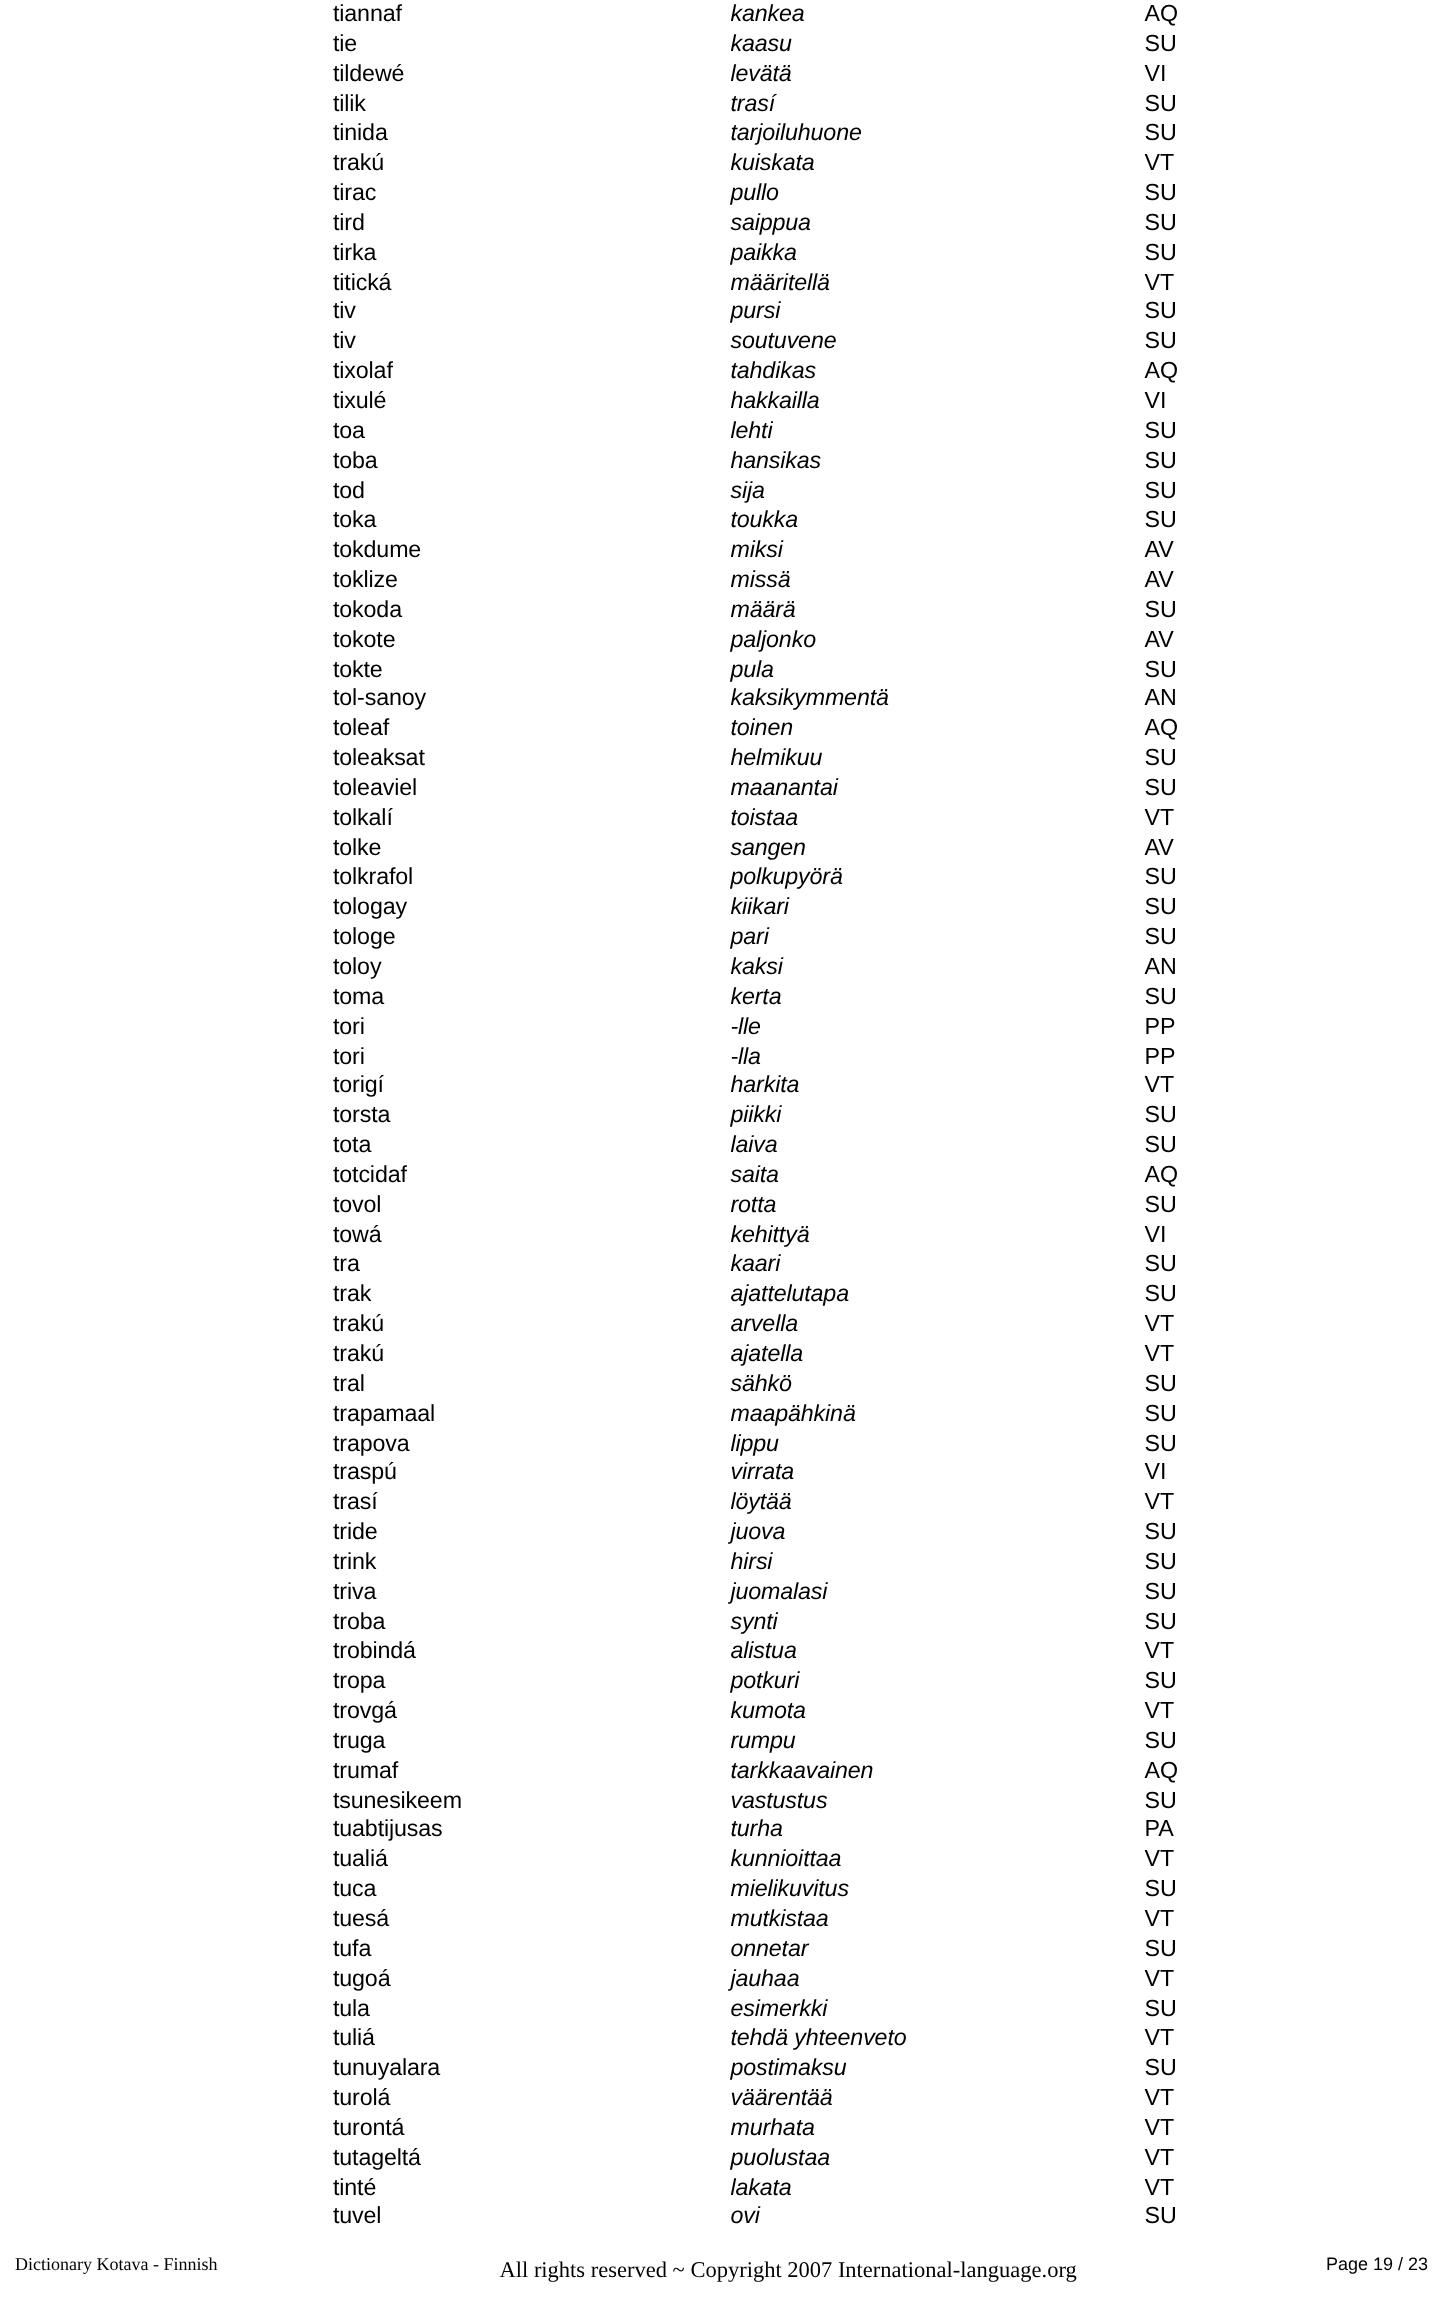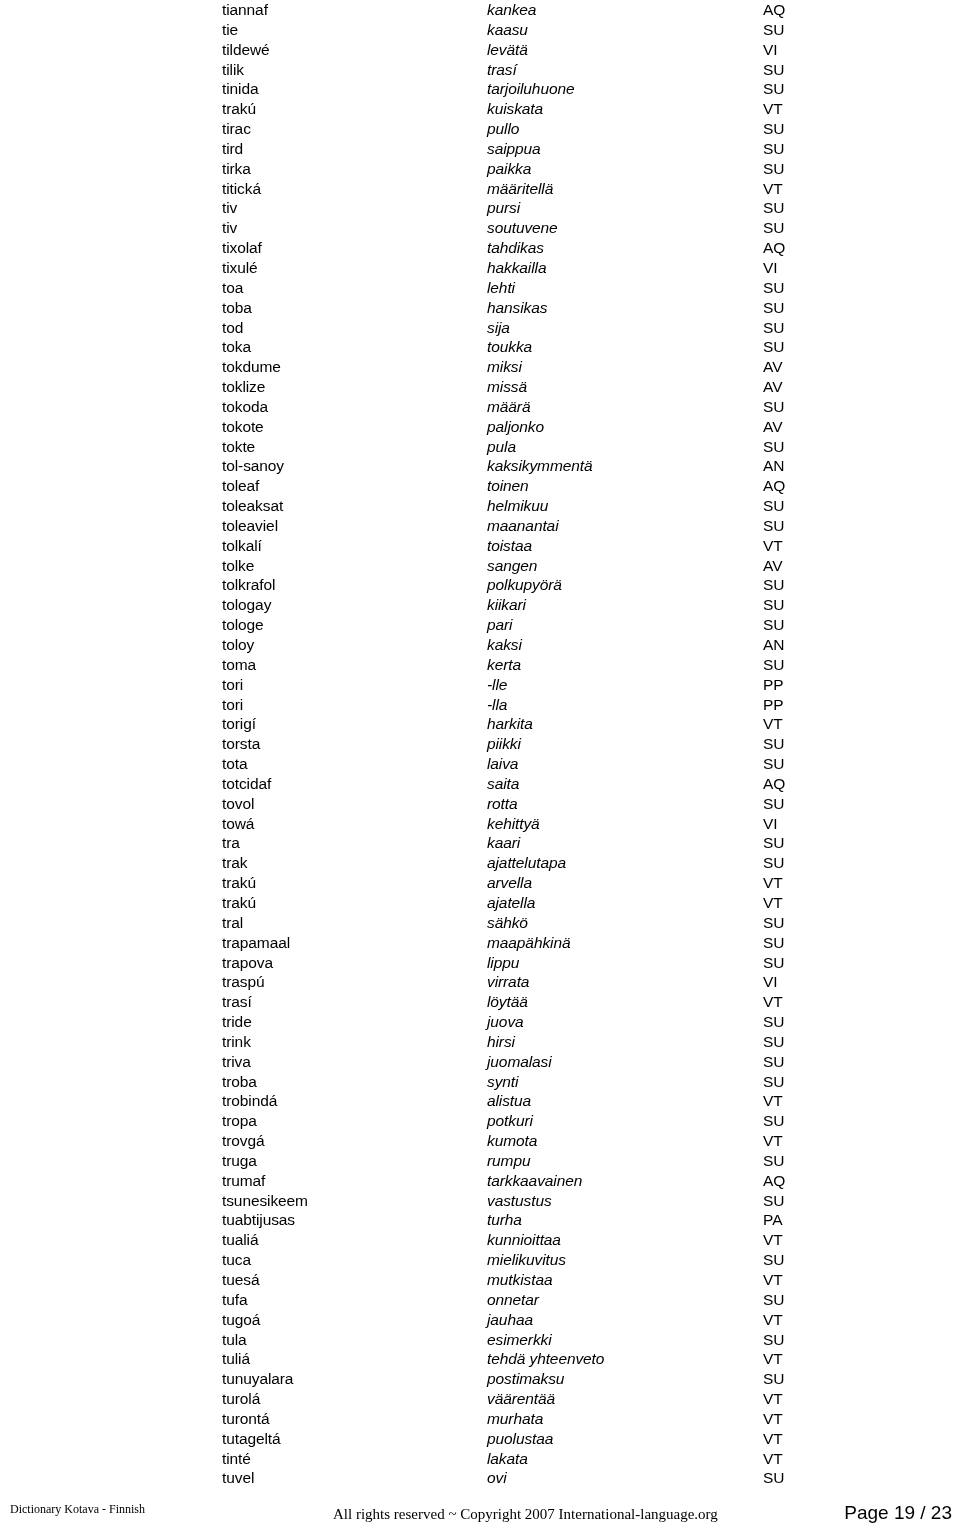--- a/index.html
+++ b/index.html
@@ -89,21 +89,21 @@
     font-size: 15px;
     white-space: nowrap;
   }
 
   #footer-pagenum {
     position: absolute;
     right: 8px;
     top: 0;
     font-family: "Liberation Sans", sans-serif;
     font-style: normal;
-    font-size: 19px;
+    font-size: 12px;
     white-space: nowrap;
   }
 </style>
 </head>
 <body>
 
 <div id="dictionary-table">
     <div class="entry-row">
       <span class="col-kotava">tiannaf</span>
       <span class="col-finnish">kankea</span>

